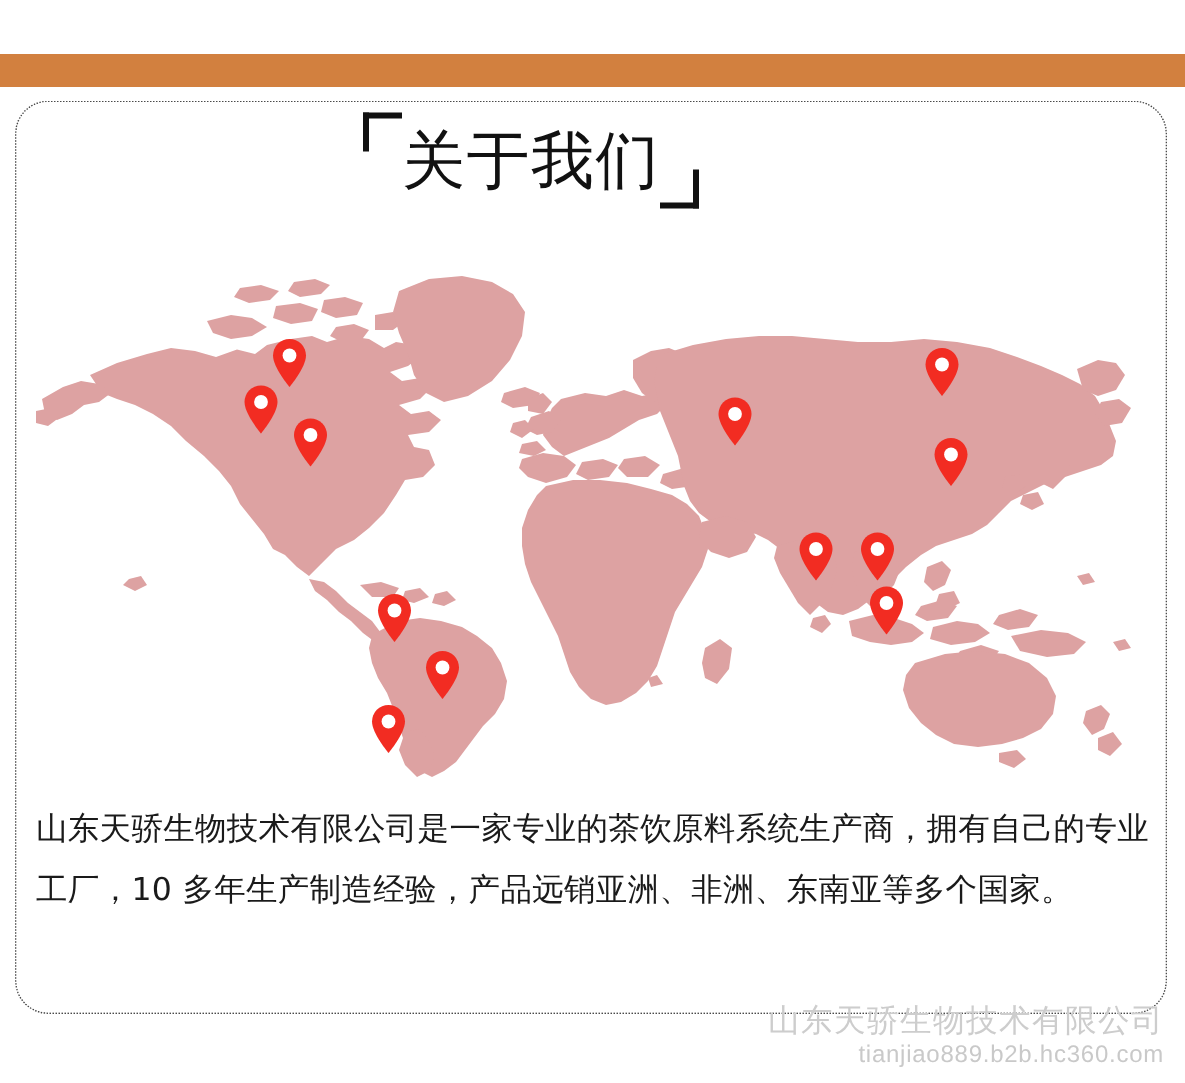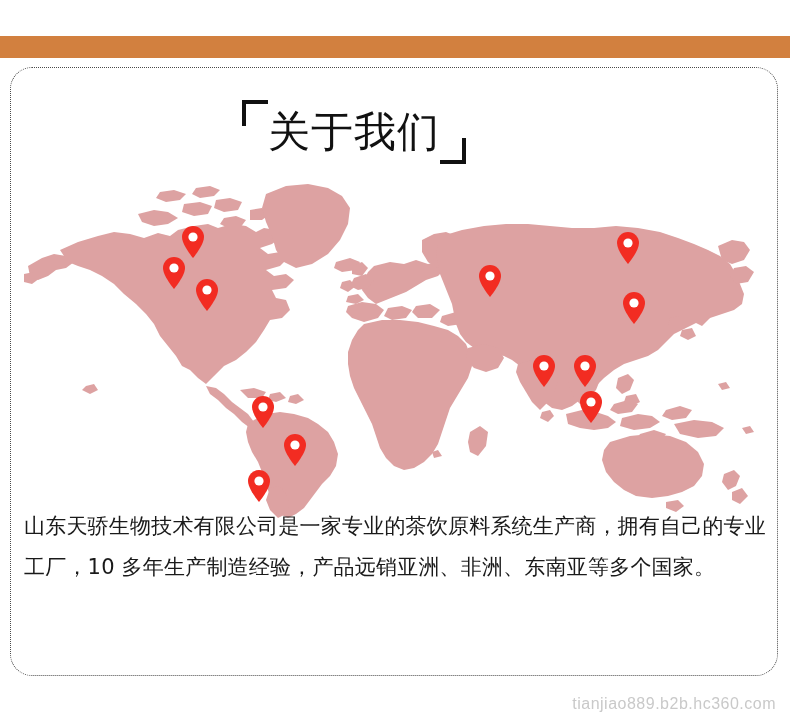--- a/index.html
+++ b/index.html
@@ -39,21 +39,20 @@
   }
 
   
   .title-wrap {
     position: absolute;
     left: 0;
     top: 79px;
     width: 708px;
     text-align: center;
     height: 70px;
-    margin-top: 25px;
   }
   .title-inner {
     display: inline-block;
     position: relative;
     padding: 0 26px;
   }
   .title-text {
     font-family: "DejaVu Sans", "Liberation Sans", sans-serif;
     font-size: 42px;
     font-weight: 400;
@@ -94,21 +93,21 @@
     height: 100%;
   }
   .landmass { fill: #dda2a2; }
   .pin-body { fill: #f22c22; }
   .pin-dot  { fill: #ffffff; }
 
   
   .body-text {
     position: absolute;
     left: 24px;
-    top: 506px;
+    top: 532px;
     width: 742px;
     font-family: "DejaVu Sans", "Liberation Sans", sans-serif;
     font-size: 21px;
     line-height: 41px;
     color: #1a1a1a;
     letter-spacing: 0.2px;
     text-align: justify;
   }
 
   
@@ -321,14 +320,15 @@
         <path class="pin-body" d="M573,221 a11,11 0 0 1 11,11 c0,8 -11,21 -11,21 c0,0 -11,-13 -11,-21 a11,11 0 0 1 11,-11 Z"></path>
         <circle class="pin-dot" cx="573" cy="232" r="4.6"></circle>
       </g>
     </g>
   </svg>
 </div>
 
 <div class="body-text">山东天骄生物技术有限公司是一家专业的茶饮原料系统生产商，拥有自己的专业工厂，10 多年生产制造经验，产品远销亚洲、非洲、东南亚等多个国家。</div>
 
 <div class="watermark">
+  <span class="wm-cn">山东天骄生物技术有限公司</span>
   <span class="wm-url">tianjiao889.b2b.hc360.com</span>
 </div>
 
 </body></html>

